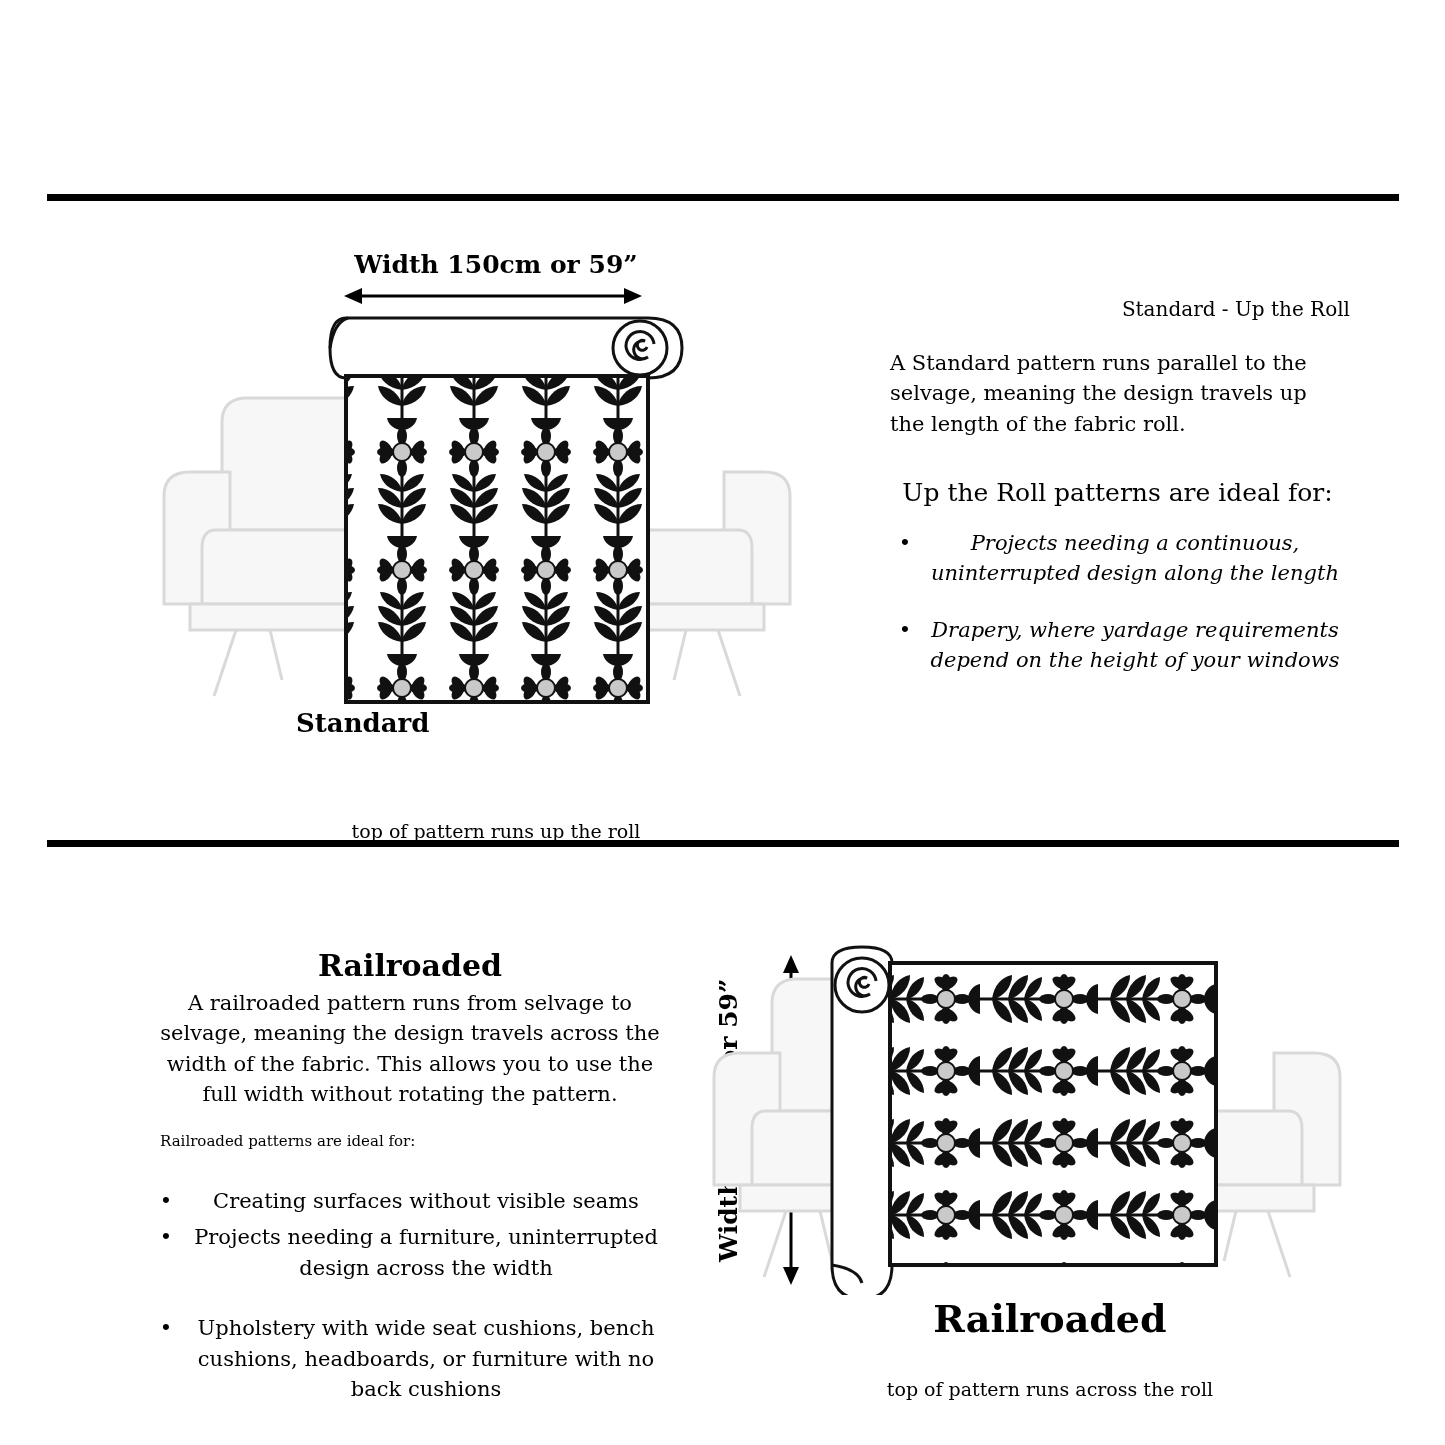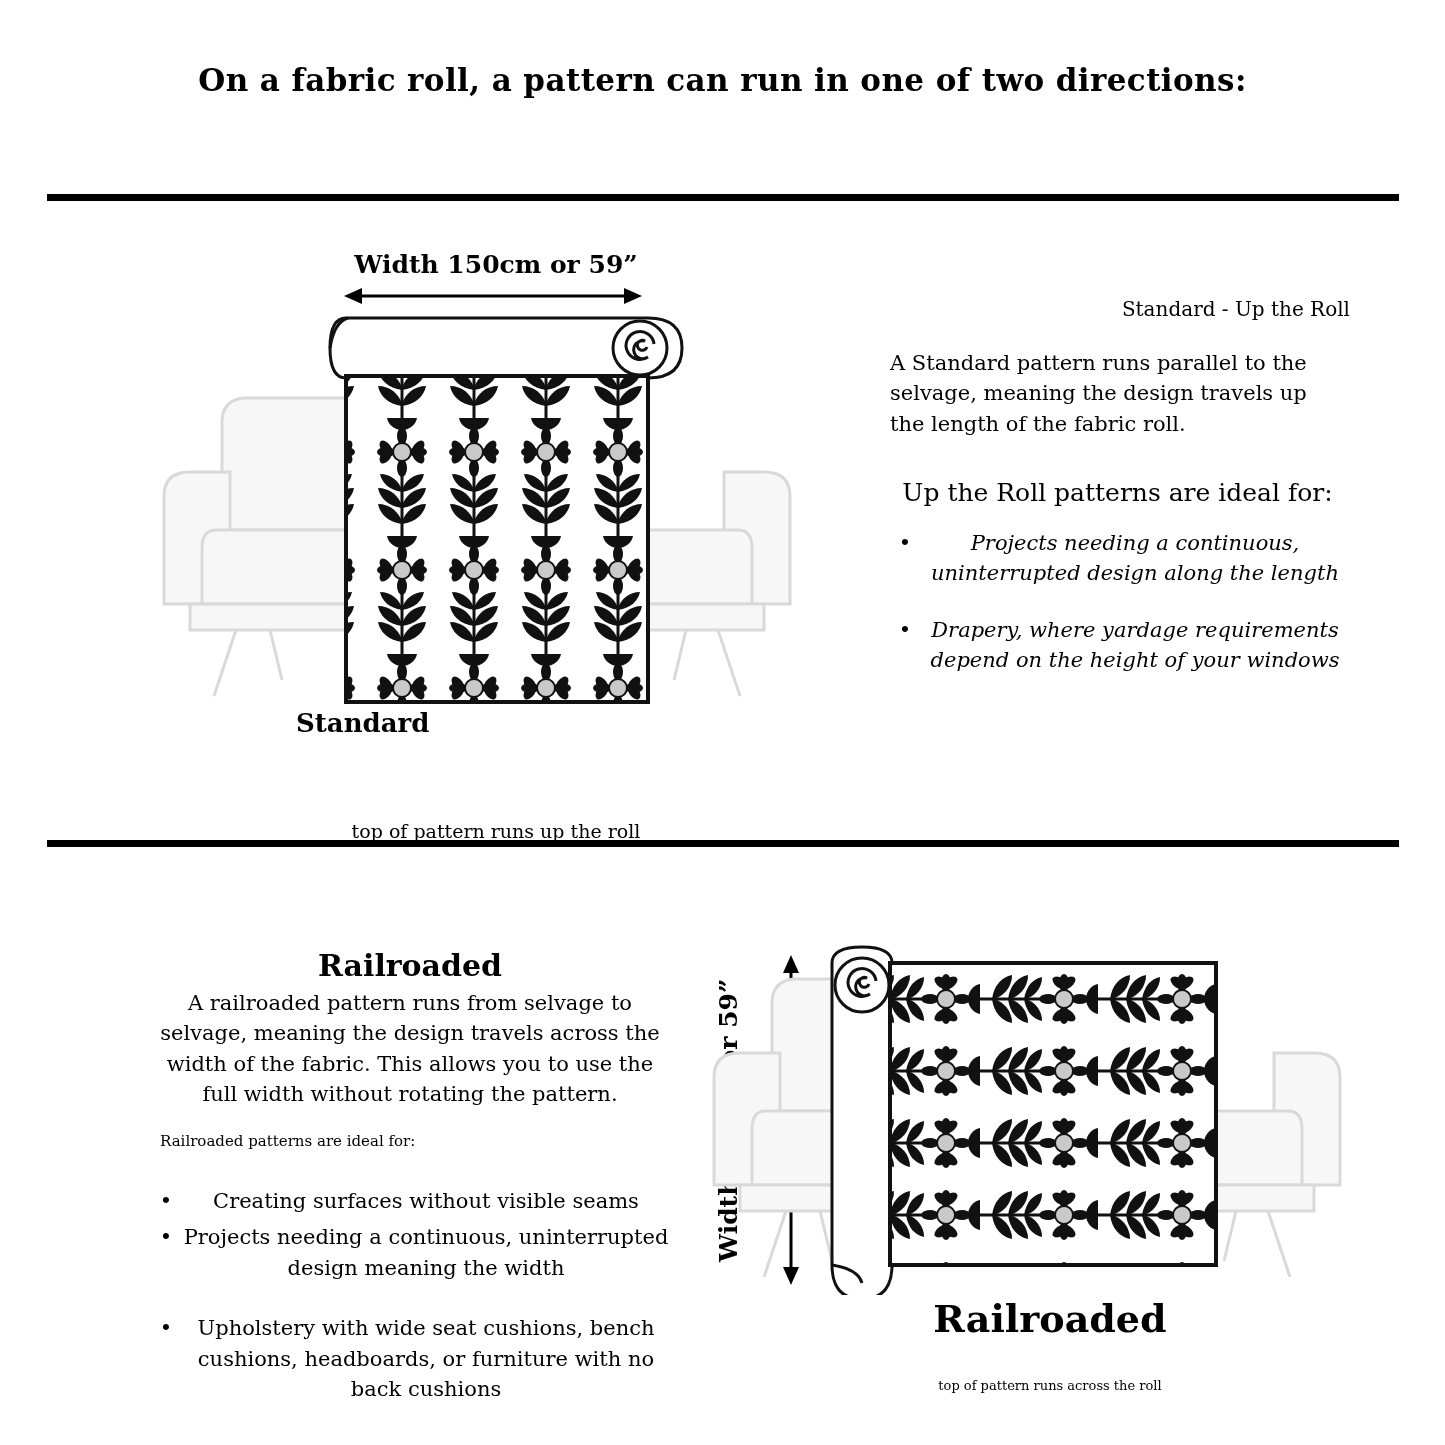--- a/index.html
+++ b/index.html
@@ -124,35 +124,34 @@
   #rr-arrow {
     position: absolute;
     left: 780px; top: 955px; width: 22px; height: 330px;
   }
   #rr-caption-title {
     left: 790px; top: 1296px; width: 520px;
     font-size: 38px; font-weight: bold; text-align: center;
   }
   #rr-caption-sub {
     left: 760px; top: 1378px; width: 580px;
-    font-size: 13px; text-align: center;
+    font-size: 19px; text-align: center;
   }
 
   
   .illu { position: absolute; }
   #illu-standard { left: 150px; top: 300px; width: 660px; height: 420px; }
   #illu-railroaded { left: 700px; top: 945px; width: 660px; height: 350px; }
 
   svg { display: block; }
 </style>
 </head>
 <body>
 
 <div id="title" class="txt">
-  <span>On a fabric roll, a pattern can run in one of two directions:</span>
 </div>
 
 <div class="rule" id="rule-top"></div>
 <div class="rule" id="rule-mid"></div>
 
 <div class="txt" id="std-width-label">Width 150cm or 59”</div>
 
 <div id="std-arrow">
   <svg width="298" height="22" viewBox="0 0 298 22">
     <line x1="14" y1="11" x2="284" y2="11" stroke="#000" stroke-width="3"></line>
@@ -252,21 +251,21 @@
 <div class="txt" id="rr-para">A railroaded pattern runs from selvage to selvage, meaning the design travels across the width of the fabric. This allows you to use the full width without rotating the pattern.</div>
 <div class="txt" id="rr-ideal">Railroaded patterns are ideal for:</div>
 
 <div class="txt" id="rr-bullets">
   <div class="bullet">
     <span class="dot">•</span>
     <span class="btxt">Creating surfaces without visible seams</span>
   </div>
   <div class="bullet">
     <span class="dot">•</span>
-    <span class="btxt">Projects needing a continuous, uninterrupted design meaning the width</span>
+    <span class="btxt">Projects needing a furniture, uninterrupted design across the width</span>
   </div>
   <div class="bullet gap">
     <span class="dot">•</span>
     <span class="btxt">Upholstery with wide seat cushions, bench cushions, headboards, or furniture with no back cushions</span>
   </div>
 </div>
 
 <div id="rr-width-label">Width 150cm or 59”</div>
 
 <div id="rr-arrow">

